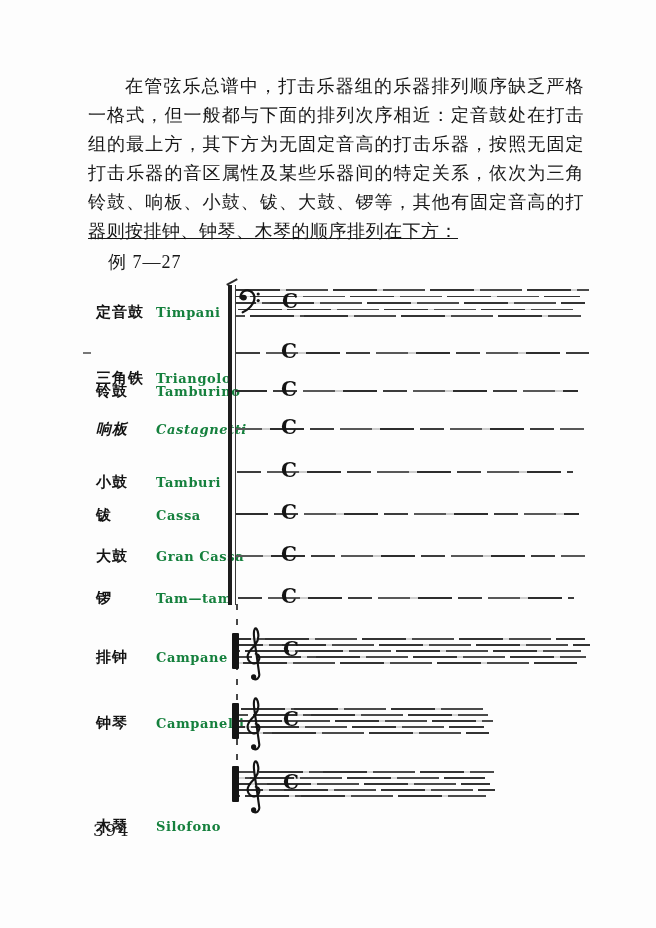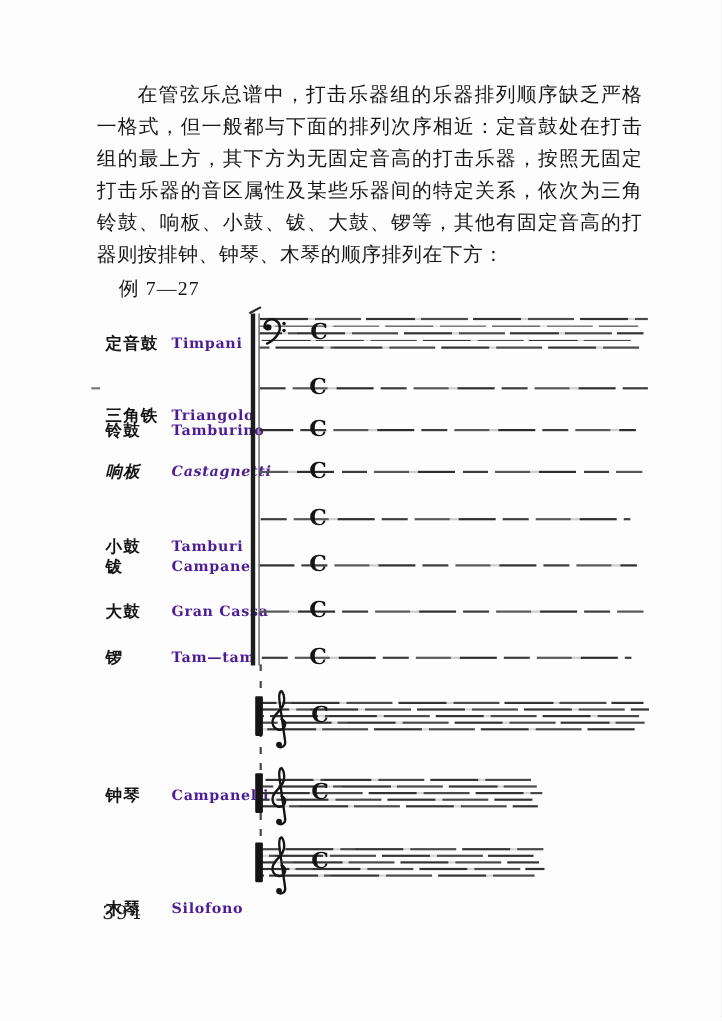--- a/index.html
+++ b/index.html
@@ -18,34 +18,34 @@
     position:absolute; left:88px; top:72px; width:496px;
     font-size:18px; line-height:29px; color:#1c1c1c;
     letter-spacing:0.5px;
   }
   .para .pline{
     text-align:justify; text-align-last:justify;
     height:29px; overflow:hidden;
     filter:contrast(1.05);
   }
   .para .pline.indent{ padding-left:37px; }
-  .para .pline.last{ text-align:left; text-align-last:left; }
+  .para .pline.last{ text-align:left; text-align-last:left;text-decoration:underline; }
   .example{
     position:absolute; left:108px; top:250px;
     font-size:18px; color:#161616; letter-spacing:1px;
   }
   
   .irow{ position:absolute; left:96px; height:20px; display:flex; align-items:center; }
   .irow .zh{
     display:inline-block; width:60px;
     font-size:15px; font-weight:bold; color:#141414; letter-spacing:1px;
     font-family:"Liberation Serif", serif; white-space:nowrap;
   }
   .irow .it{
-    font-size:13px; font-weight:bold; color:#4c1d95; letter-spacing:0.6px;
+    font-size:13px; font-weight:bold; color:#15803d; letter-spacing:0.6px;
     font-family:"DejaVu Serif", serif; white-space:nowrap;
   }
   
   #score{ position:absolute; left:0; top:0; width:656px; height:928px; }
   .sline{
     position:absolute; height:2px;
     background-image:repeating-linear-gradient(90deg,
       #3c3c3c 0 24px, rgba(60,60,60,0) 24px 30px,
       #585858 30px 62px, rgba(60,60,60,.25) 62px 70px,
       #2d2d2d 70px 104px, rgba(60,60,60,0) 104px 110px);
@@ -109,35 +109,39 @@
     <span class="it">Triangolo</span>
   </div>
   <div class="irow" style="top: 381px;">
     <span class="zh">铃鼓</span>
     <span class="it">Tamburino</span>
   </div>
   <div class="irow" style="top: 419px; font-style: italic;">
     <span class="zh">响板</span>
     <span class="it">Castagnetti</span>
   </div>
-  <div class="irow" style="top: 487px; justify-content: flex-end;">
+  <div class="irow" style="top: 472px; justify-content: flex-end;">
     <span class="zh">小鼓</span>
     <span class="it">Tamburi</span>
   </div>
   <div class="irow" style="top: 505px;">
     <span class="zh">钹</span>
-    <span class="it">Campane</span>
+    <span class="it">Cassa</span>
   </div>
   <div class="irow" style="top: 546px;">
     <span class="zh">大鼓</span>
     <span class="it">Gran Cassa</span>
   </div>
   <div class="irow" style="top: 588px;">
     <span class="zh">锣</span>
     <span class="it">Tam—tam</span>
+  </div>
+  <div class="irow" style="top: 647px;">
+    <span class="zh">排钟</span>
+    <span class="it">Campane</span>
   </div>
   <div class="irow" style="top: 713px;">
     <span class="zh">钟琴</span>
     <span class="it">Campanelli</span>
   </div>
   <div class="irow" style="top: 816px;">
     <span class="zh">木琴</span>
     <span class="it">Silofono</span>
   </div>
 

